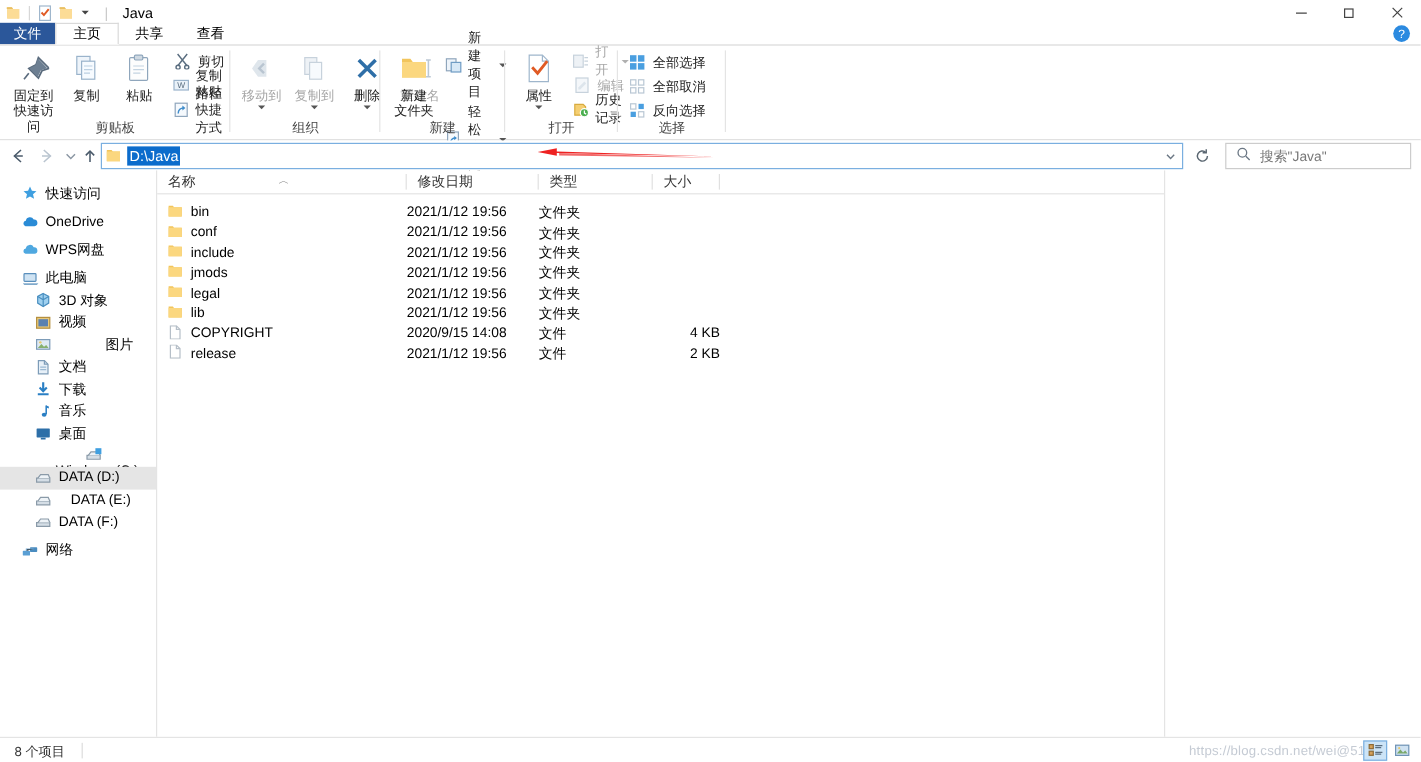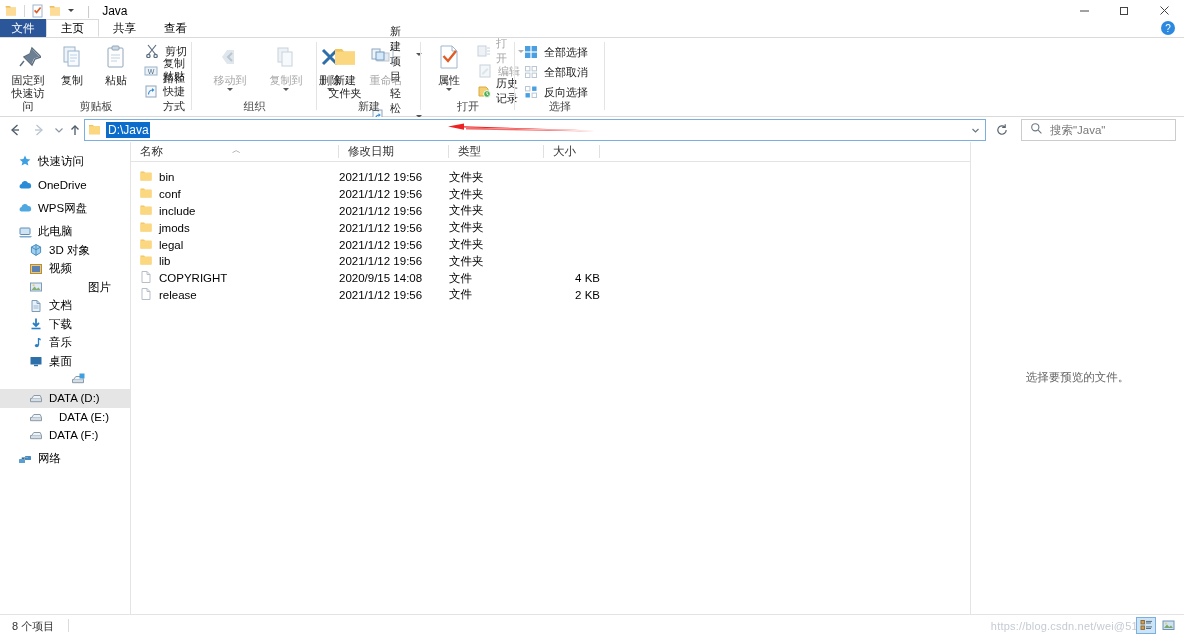--- a/index.html
+++ b/index.html
@@ -61,21 +61,21 @@
     position:absolute; bottom:3px; left:0; width:100%; text-align:center;
     font-size:11px; color:#444;
   }
   .rgroup-divider { position:absolute; top:4px; width:1px; height:68px; background:#e4e4e4; }
 
   .bigbtn {
     width:auto; min-width:44px; display:flex; flex-direction:column; align-items:center;
     padding:2px 5px 0 5px; font-size:11px; color:#222; text-align:center; line-height:13px;
   }
   .bigbtn .bi { height:30px; display:flex; align-items:center; justify-content:center; margin-bottom:2px; }
-  .bigbtn.dis { color:#a6a6a6;margin-left:12px; }
+  .bigbtn.dis { color:#a6a6a6; }
 
   .smallcol { display:flex; flex-direction:column; padding-top:2px; gap:2px; }
   .smallbtn { display:flex; align-items:center; gap:5px; font-size:11px; color:#222; height:18px; padding:0 2px; }
   .smallbtn .si { width:16px; height:16px; display:flex; align-items:center; justify-content:center; }
   .smallbtn.dis { color:#a6a6a6; }
   .mini-caret { width:7px; height:7px; position:relative; margin-left:2px; }
   .mini-caret:after {
     content:""; position:absolute; left:0; top:2px;
     border-left:3px solid transparent; border-right:3px solid transparent;
     border-top:3px solid #555;
@@ -818,23 +818,20 @@
           <span>release</span>
         </span>
         <span class="cell-date">2021/1/12 19:56</span>
         <span class="cell-type">文件</span>
         <span class="cell-size">2 KB</span>
       </div>
     </div>
 
     <div class="vsplit2"></div>
 
-    <div class="preview">
-      <span class="preview-txt">选择要预览的文件。</span>
-    </div>
   </div>
 
   <div class="statusbar">
     <span class="status-txt">8 个项目</span>
     <span class="status-sep"></span>
     <span class="watermark">https://blog.csdn.net/wei@51C</span>
     <div class="viewbtns">
       <div class="viewbtn sel">
         <svg width="13" height="13" viewBox="0 0 13 13">
             <rect x="1" y="1.5" width="3.4" height="3.4" fill="#d5a05a" stroke="#8c6a36"></rect>

